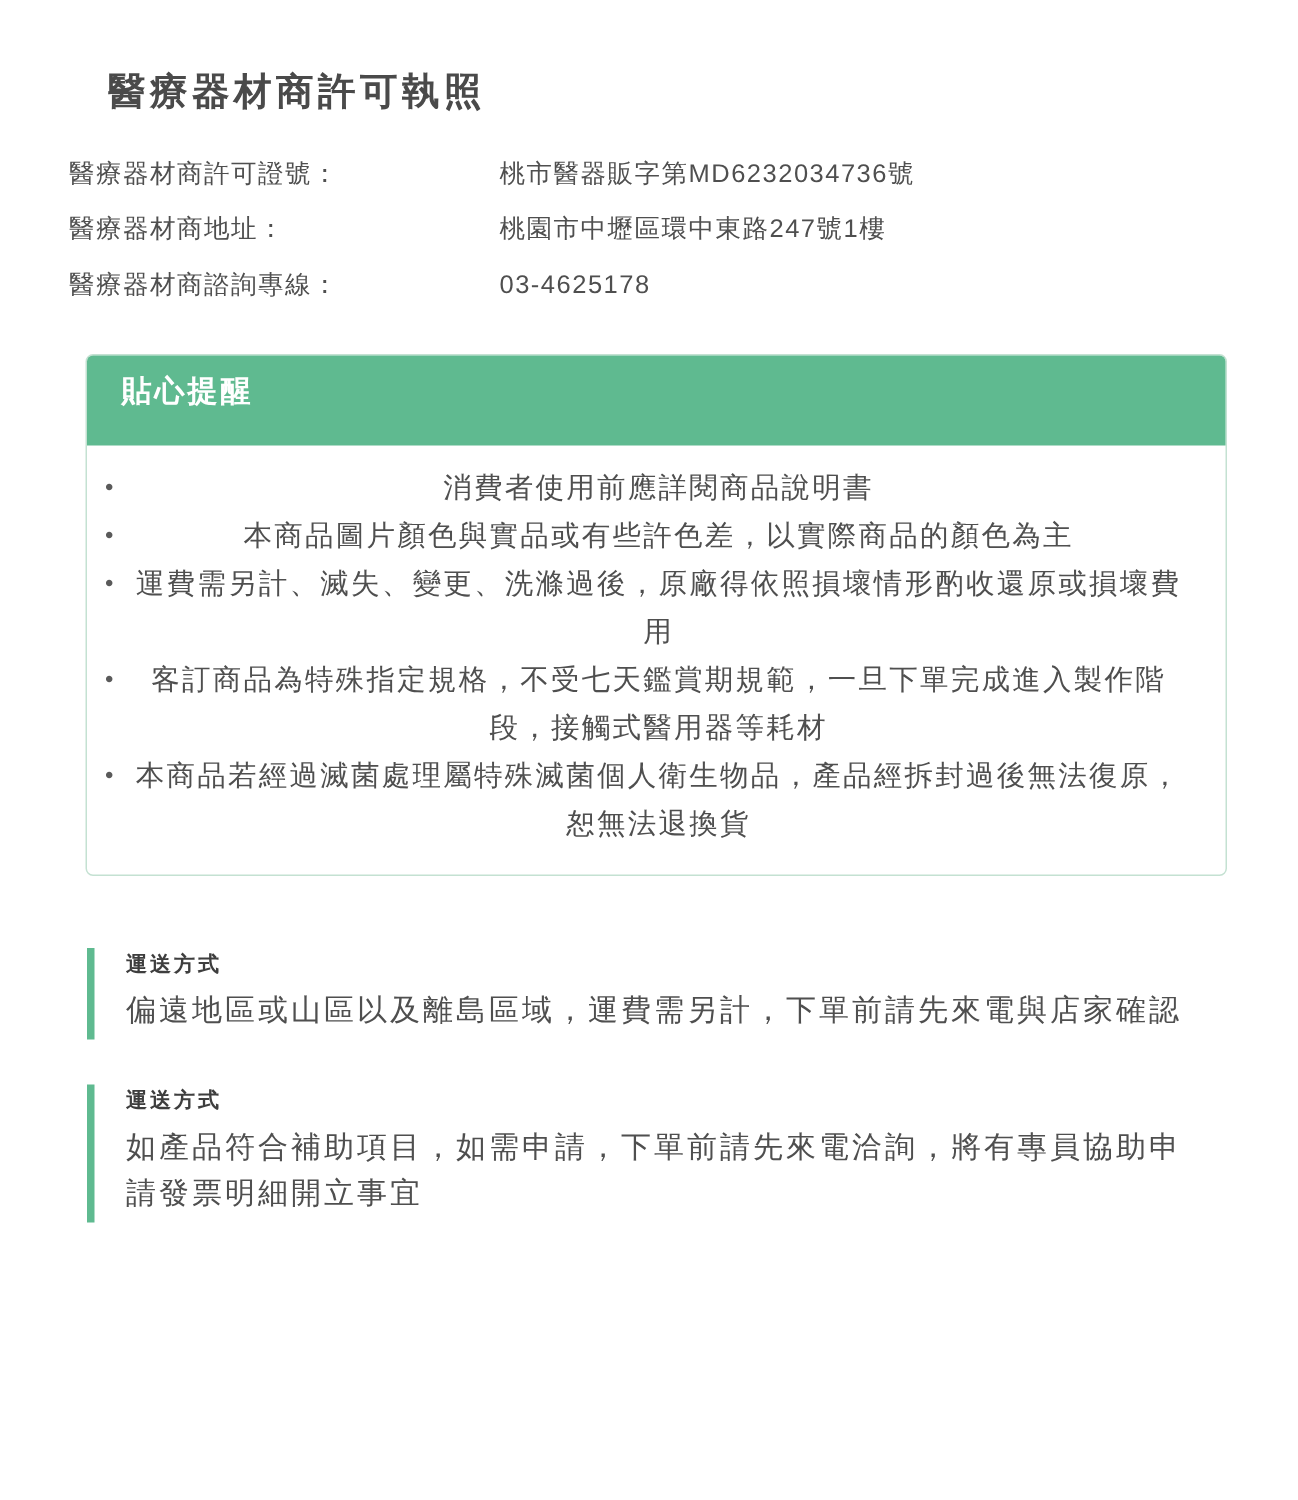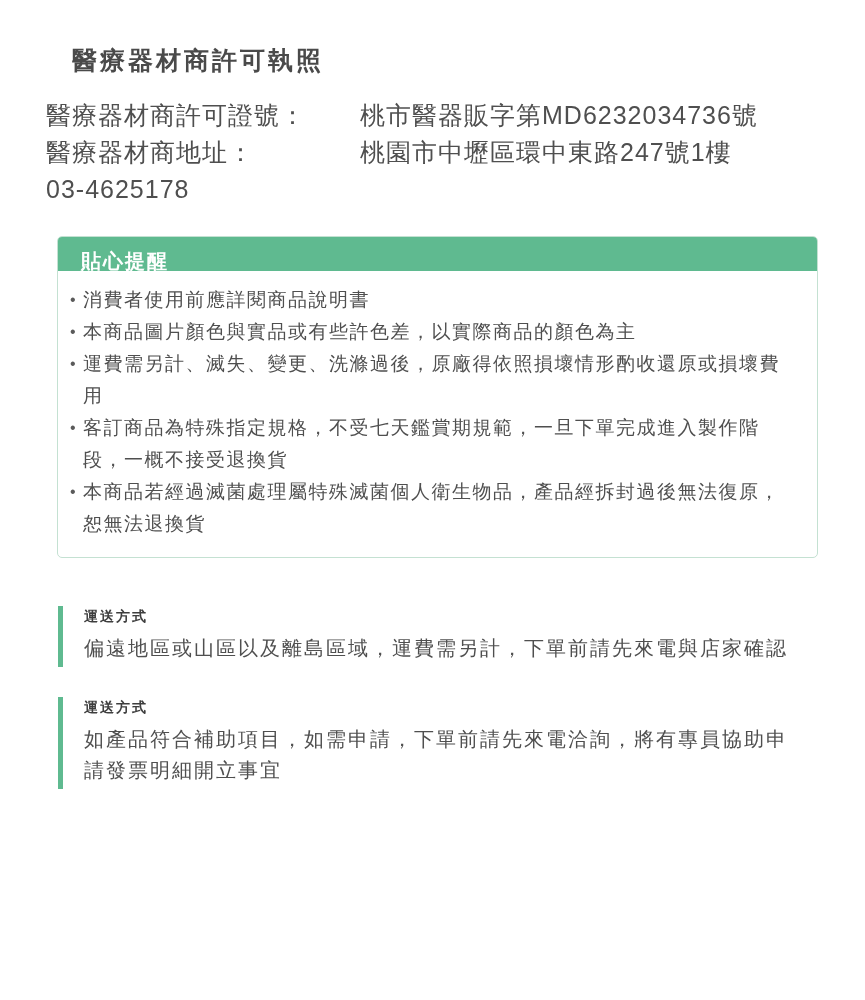--- a/index.html
+++ b/index.html
@@ -17,47 +17,47 @@
     font-size:25px;
     font-weight:bold;
     color:#4a4a4a;
     letter-spacing:3px;
   }
 
   .info-list { margin:20px 40px 0 46px; }
   .info-row {
     display:flex;
     line-height:37px;
-    font-size:25px;
+    font-size:17px;
     letter-spacing:1px;
-    gap:27px;
   }
   .info-label { flex:0 0 287px; width:287px; }
   .info-value { flex:1; }
 
   .reminder-box {
     margin:28px 47px 0 57px;
     border:1px solid var(--box-border,#c4e1d2);
     border-radius:5px;
     background:#ffffff;
   }
   .reminder-header {
     background:var(--accent-green,#5fba90);
     color:var(--header-text-on-green,#ffffff);
     font-size:20px;
     font-weight:bold;
-    height:34px;
+    height:60px;
     line-height:49px;
     padding-left:23px;
     letter-spacing:2px;
     border-radius:4px 4px 0 0;
   }
   .reminder-list {
     list-style:none;
     padding:13px 22px 17px 25px;
+    text-align:center;
   }
   .reminder-list li {
     position:relative;
     font-size:19px;
     line-height:32px;
     letter-spacing:1.5px;
     color:var(--text-primary,#4f4f4f);
   }
   .reminder-list li::before {
     content:"\2022";
@@ -101,31 +101,32 @@
   <div class="info-list">
     <div class="info-row">
       <span class="info-label">醫療器材商許可證號：</span>
       <span class="info-value">桃市醫器販字第MD6232034736號</span>
     </div>
     <div class="info-row">
       <span class="info-label">醫療器材商地址：</span>
       <span class="info-value">桃園市中壢區環中東路247號1樓</span>
     </div>
     <div class="info-row">
+      <span class="info-label">醫療器材商諮詢專線：</span>
       <span class="info-value">03-4625178</span>
     </div>
   </div>
 
   <div class="reminder-box">
     <div class="reminder-header">貼心提醒</div>
     <ul class="reminder-list">
       <li>消費者使用前應詳閱商品說明書</li>
       <li>本商品圖片顏色與實品或有些許色差，以實際商品的顏色為主</li>
       <li>運費需另計、滅失、變更、洗滌過後，原廠得依照損壞情形酌收還原或損壞費用</li>
-      <li>客訂商品為特殊指定規格，不受七天鑑賞期規範，一旦下單完成進入製作階段，一概不接受退換貨</li>
+      <li>客訂商品為特殊指定規格，不受七天鑑賞期規範，一旦下單完成進入製作階段，接觸式醫用器等耗材</li>
       <li>本商品若經過滅菌處理屬特殊滅菌個人衛生物品，產品經拆封過後無法復原，恕無法退換貨</li>
     </ul>
   </div>
 
   <div class="section section--shipping">
     <h2 class="section-title">運送方式</h2>
     <p class="section-body">偏遠地區或山區以及離島區域，運費需另計，下單前請先來電與店家確認</p>
   </div>
 
   <div class="section section--subsidy">

